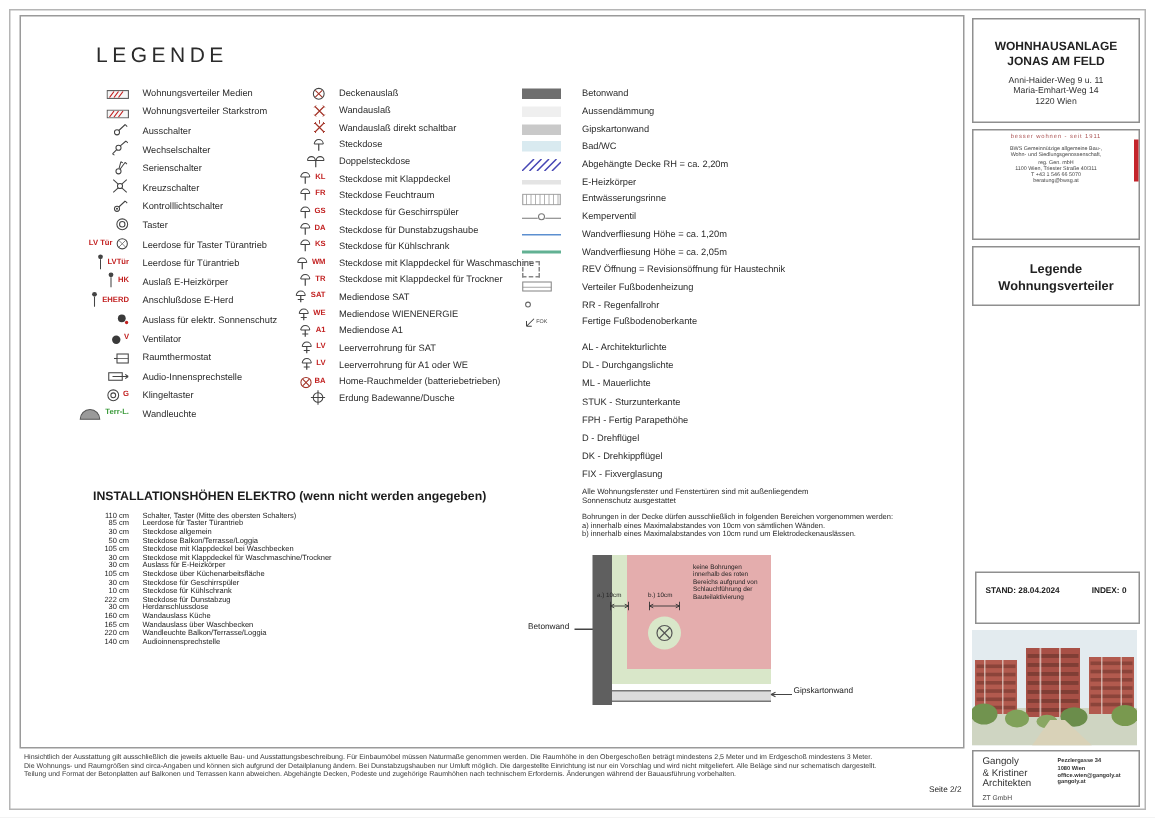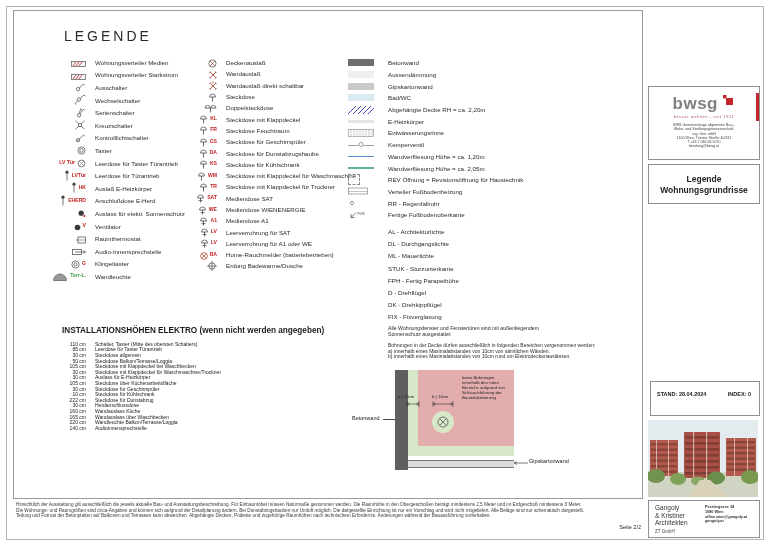--- a/index.html
+++ b/index.html
@@ -649,45 +649,49 @@
       </svg>
   </div>
 
   <div id="disc" class="abs" style="left:16px;top:502px;width:625px;">
       <div class="disc">Hinsichtlich der Ausstattung gilt ausschließlich die jeweils aktuelle Bau- und Ausstattungsbeschreibung. Für Einbaumöbel müssen Naturmaße genommen werden. Die Raumhöhe in den Obergeschoßen beträgt mindestens 2,5 Meter und im Erdgeschoß mindestens 3 Meter.</div>
       <div class="disc">Die Wohnungs- und Raumgrößen sind circa-Angaben und können sich aufgrund der Detailplanung ändern. Bei Dunstabzugshauben nur Umluft möglich. Die dargestellte Einrichtung ist nur ein Vorschlag und wird nicht mitgeliefert. Alle Beläge sind nur schematisch dargestellt.</div>
       <div class="disc">Teilung und Format der Betonplatten auf Balkonen und Terrassen kann abweichen. Abgehängte Decken, Podeste und zugehörige Raumhöhen nach technischem Erfordernis. Änderungen während der Bauausführung vorbehalten.</div>
     </div>
   <div class="abs seite" style="left:561px;top:524px;width:80px;">Seite 2/2</div>
 
+  <div class="abs sb-box" style="left:648px;top:12px;width:110px;height:68px;">
+    <div class="proj-t" style="margin-top:13px;">
+      <div>WOHNHAUSANLAGE</div>
+      <div>JONAS AM FELD</div>
+    </div>
+    <div id="projaddr" class="proj-a" style="margin-top:6px;">
+        <div>Anni-Haider-Weg 9 u. 11</div>
+        <div>Maria-Emhart-Weg 14</div>
+        <div>1220 Wien</div>
+      </div>
+  </div>
 
   <div class="abs sb-box" style="left:648px;top:86px;width:110px;height:72px;">
-    <div style="text-align:center;margin-top:8px;position:relative;">
-      <span class="bwsg-logo">bwsg</span>
-      <svg width="12" height="12" viewBox="0 0 12 12" style="vertical-align:top;margin-left:1px;">
-        <rect x="3" y="3" width="7" height="7" fill="#c4242b"></rect>
-        <rect x="0" y="0" width="3.4" height="3.4" fill="#c4242b"></rect>
-      </svg>
-    </div>
     <div class="bwsg-tag" style="text-align:center;margin-top:1px;">besser wohnen - seit 1911</div>
     <div id="bwsginfo" class="bwsg-info" style="margin-top:4px;">
         <div>BWS Gemeinnützige allgemeine Bau-,</div>
         <div>Wohn- und Siedlungsgenossenschaft,</div>
         <div>reg. Gen. mbH</div>
         <div>1100 Wien, Triester Straße 40/311</div>
         <div>T +43 1 546 66 5070</div>
         <div>beratung@bwsg.at</div>
       </div>
     <div class="abs" style="right:0;top:6px;width:3.5px;height:28px;background:#c4242b;"></div>
   </div>
 
   <div class="abs sb-box" style="left:648px;top:164px;width:110px;height:38px;">
     <div class="leg-doc" style="margin-top:9px;">
       <div>Legende</div>
-      <div>Wohnungsgrundrisse</div>
+      <div>Wohnungsverteiler</div>
     </div>
   </div>
 
   <div class="abs sb-box" style="left:650px;top:381px;width:108px;height:33px;">
     <div style="display:flex;justify-content:space-between;padding:9px 8px 0 6px;">
       <span class="stand"><span>STAND:</span> <span>28.04.2024</span></span>
       <span class="stand"><span>INDEX:</span> <span>0</span></span>
     </div>
   </div>
 

